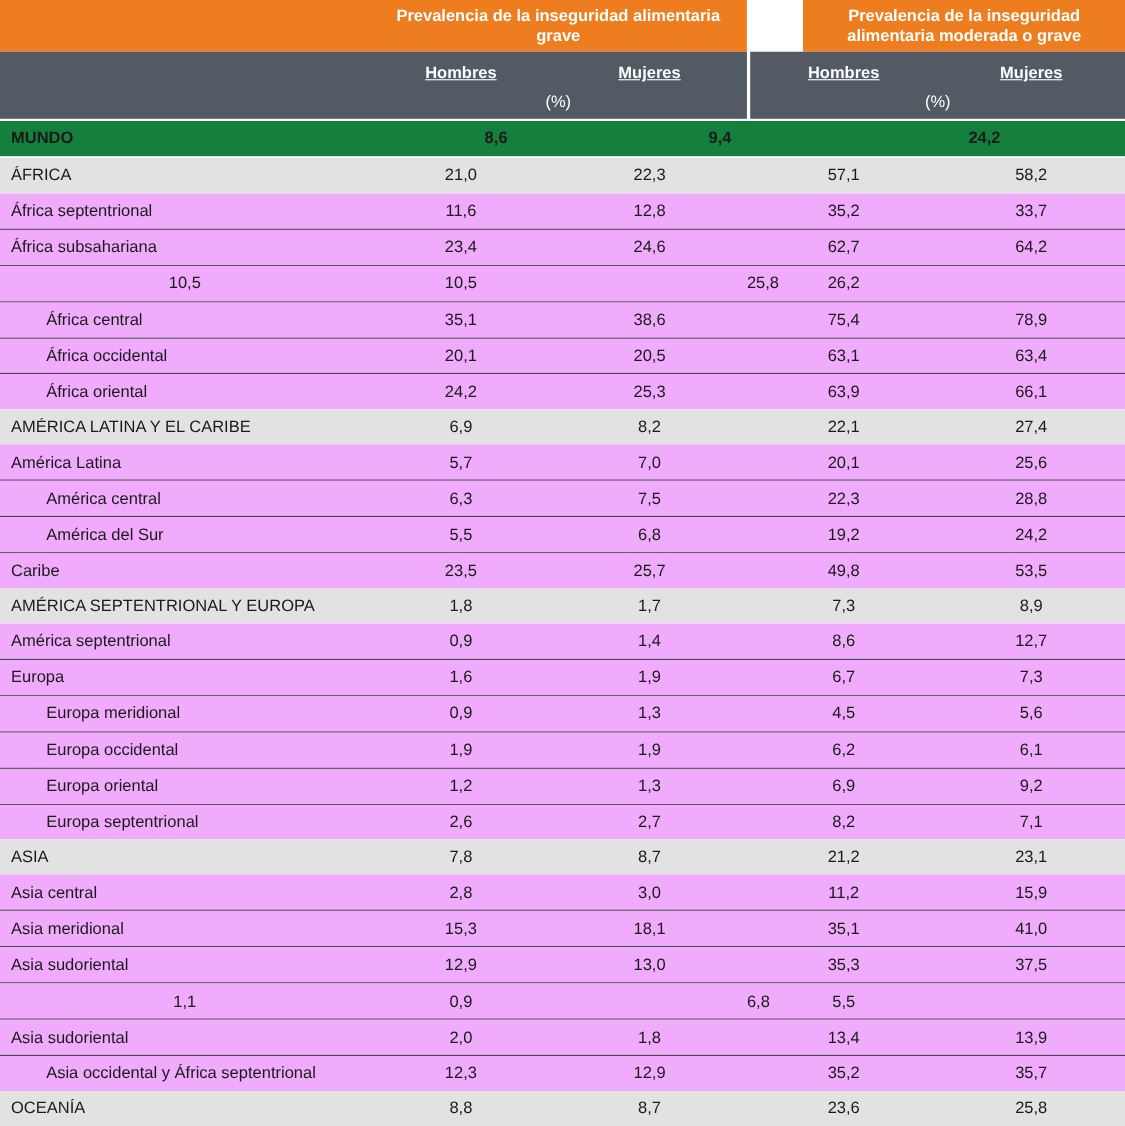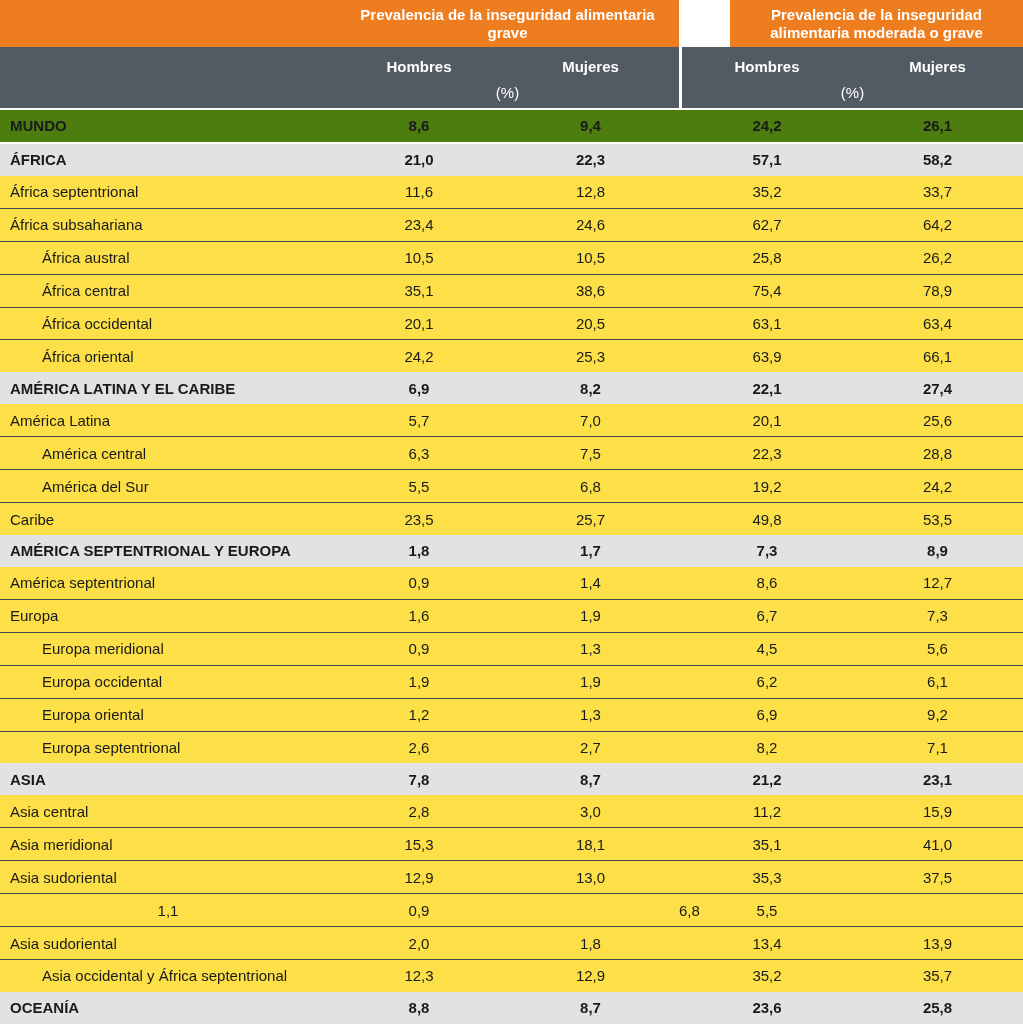--- a/index.html
+++ b/index.html
@@ -61,20 +61,21 @@
     flex-direction: column;
     padding-top: 9px;
   }
   .sex-row { display: flex; }
   .sex-cell {
     text-align: center;
     font-weight: bold;
     font-size: 15px;
     height: 26px;
     line-height: 22px;
+    text-decoration: underline;
   }
   .g1-h { width: 166px; }
   .g1-m { width: 177px; }
   .g2-h { width: 170px; }
   .g2-m { width: 171px; }
   .pct-row {
     text-align: center;
     font-size: 15px;
     height: 24px;
     line-height: 22px;
@@ -87,24 +88,24 @@
     height: 916px;
     border-top: 2px solid #ffffff;
   }
   .row {
     flex: 1 1 0;
     display: grid;
     grid-template-columns: 336px 166px 177px 3px 170px 171px;
     align-items: center;
     font-size: 15px;
     color: #1a1a1a;
-    background: #fde047;
-  }
-  .row.bg-world     { background: #4d7c0f; font-weight: bold; }
-  .row.bg-continent { background: #E2E2E2; font-weight: bold; }
+    background: #f0abfc;
+  }
+  .row.bg-world     { background: #15803d; font-weight: bold; gap: 32px; }
+  .row.bg-continent { background: #E2E2E2; font-weight: normal; }
   .row.is-italic    { }
   .row.b-dark  { border-bottom: 1px solid #454545; }
   .row.b-white { border-bottom: 2px solid #ffffff; }
 
   .cell-name { padding-left: 10px; white-space: nowrap; overflow: hidden; }
   .cell-name.ind2 { padding-left: 42px; }
   .cell-val  { text-align: center; }
 </style>
 </head>
 <body>
@@ -169,21 +170,20 @@
       </div>
       <div class="row b-dark">
         <div class="cell-name">África subsahariana</div>
         <div class="cell-val">23,4</div>
         <div class="cell-val">24,6</div>
         <div></div>
         <div class="cell-val">62,7</div>
         <div class="cell-val">64,2</div>
       </div>
       <div class="row b-dark">
-        <div class="cell-name ind2">África austral</div>
         <div class="cell-val">10,5</div>
         <div class="cell-val">10,5</div>
         <div></div>
         <div class="cell-val">25,8</div>
         <div class="cell-val">26,2</div>
       </div>
       <div class="row b-dark">
         <div class="cell-name ind2">África central</div>
         <div class="cell-val">35,1</div>
         <div class="cell-val">38,6</div>

